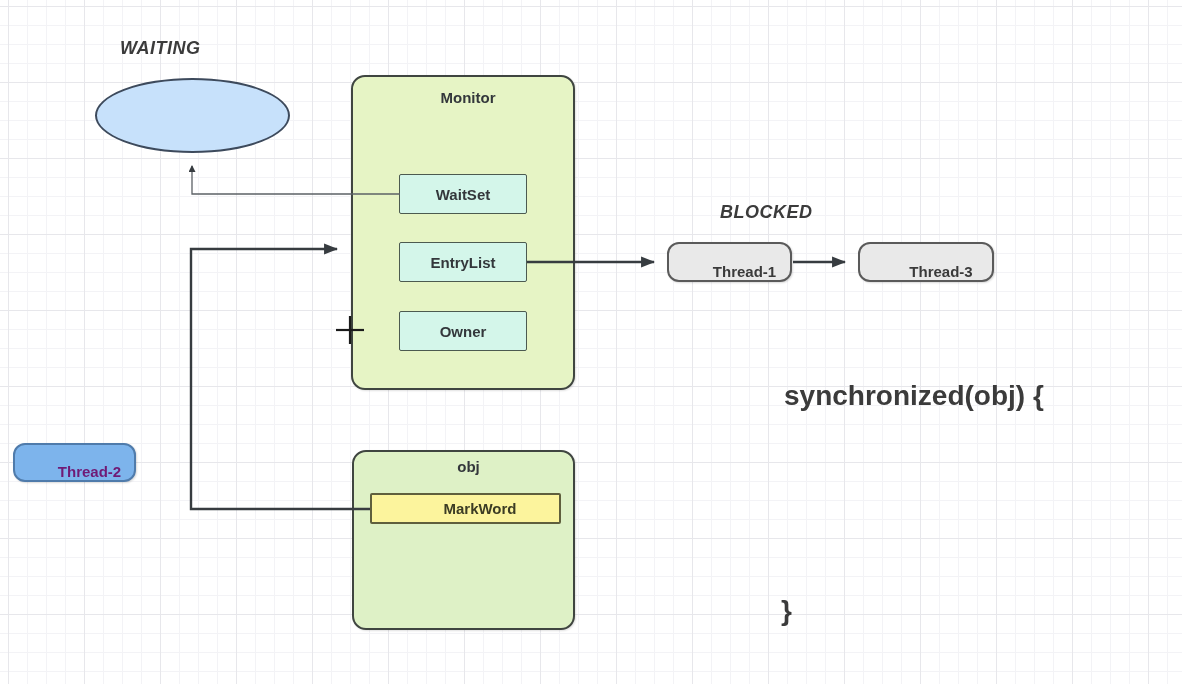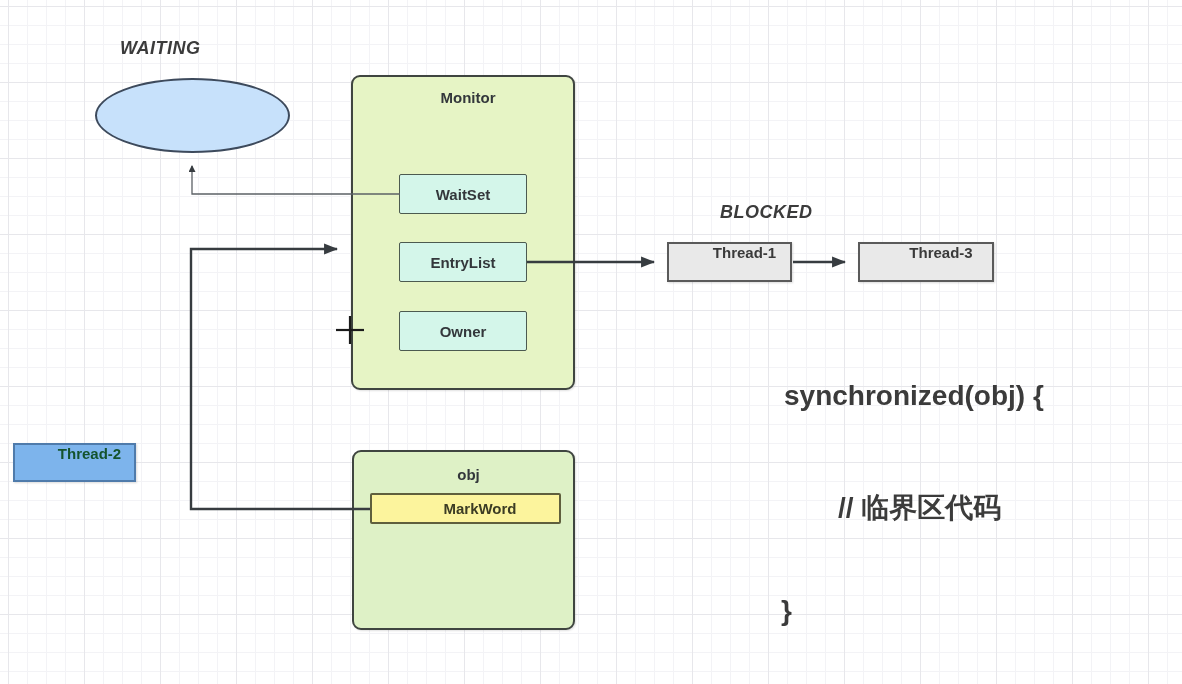--- a/index.html
+++ b/index.html
@@ -39,68 +39,68 @@
   .ellipse {
     left: 95px; top: 78px; width: 195px; height: 75px;
     background: var(--ellipse-fill, #c7e1fb);
     border: 2px solid var(--ellipse-border, #3d4a5c);
     border-radius: 50%;
     box-sizing: border-box;
   }
 
   .container-node {
     border: 2px solid var(--container-border, #3f4540);
-    border-radius: 9px;
+    border-radius: 14px;
     box-sizing: border-box;
     box-shadow: 1px 1px 2px rgba(0,0,0,0.12);
     padding-left: 10px;
   }
   .monitor-node { left: 351px; top: 75px; width: 224px; height: 315px; background: var(--container-fill, #e6f4c5); }
   .obj-node     { left: 352px; top: 450px; width: 223px; height: 180px; background: var(--obj-fill, #def1c6); }
   .container-title {
     width: 100%;
     text-align: center;
     font-weight: 700;
     font-size: 15px;
     margin-top: 12px;
   }
-  .obj-node .container-title { margin-top: 14px; }
+  .obj-node .container-title { margin-top: 6px; }
 
   .slot {
     width: 128px; height: 40px;
     background: var(--slot-fill, #d4f6ea);
     border: 1.5px solid var(--slot-border, #4c5a50);
     border-radius: 2px;
     box-sizing: border-box;
     display: flex; align-items: center; justify-content: center;
     font-weight: 700; font-size: 15px;
   }
   .slot-waitset   { left: 399px; top: 174px; }
   .slot-entrylist { left: 399px; top: 242px; }
   .slot-owner     { left: 399px; top: 311px; }
 
   .thread-box {
     height: 40px;
     background: var(--thread-fill, #e9e9e9);
     border: 2px solid var(--thread-border, #5a5a5a);
-    border-radius: 0;
+    border-radius: 12px;
     box-sizing: border-box;
-    display: flex; align-items: flex-start; justify-content: center;
+    display: flex; align-items: flex-end; justify-content: center;
     font-weight: 700; font-size: 15px;
     color: #3a3a3a;
     box-shadow: 1px 1px 2px rgba(0,0,0,0.15);
     padding-left: 30px;
   }
   .thread1-box { left: 667px; top: 242px; width: 125px; }
   .thread3-box { left: 858px; top: 242px; width: 136px; }
   .thread2-box {
     left: 13px; top: 443px; width: 123px; height: 39px;
     background: var(--thread2-fill, #7db4ec);
     border: 2px solid var(--thread2-border, #4f7bab);
-    color: #14532d;
+    color: #701a75;
   }
 
   .markword-box {
     left: 370px; top: 493px; width: 191px; height: 31px;
     background: var(--markword-fill, #fcf49d);
     border: 2px solid var(--markword-border, #5f5f3d);
     border-radius: 2px;
     box-sizing: border-box;
     display: flex; align-items: center; justify-content: center;
     font-weight: 700; font-size: 15px;
@@ -149,21 +149,20 @@
   </div>
 
   <div class="abs container-node obj-node">
     <div class="container-title">obj</div>
   </div>
   <div class="abs markword-box">
     <span>MarkWord</span>
   </div>
 
   <div class="abs code-label" style="left:784px; top:380px;">synchronized(obj) {</div>
-  <div class="abs code-label" style="left:838px; top:489px;">// 临界区代码</div>
   <div class="abs code-label" style="left:781px; top:595px;">}</div>
 
   <svg class="abs wire-layer" width="1182" height="684" viewBox="0 0 1182 684">
     <defs>
       <marker id="arrow" markerWidth="7" markerHeight="7" refX="8.5" refY="5" orient="auto" markerUnits="userSpaceOnUse" viewBox="0 0 10 10">
         <path d="M0,0 L10,5 L0,10 Z" class="arrowhead"></path>
       </marker>
       <marker id="arrow-big" markerWidth="14" markerHeight="12" refX="12" refY="5" orient="auto" markerUnits="userSpaceOnUse" viewBox="0 0 13 10">
         <path d="M0,0 L13,5 L0,10 Z" class="arrowhead"></path>
       </marker>

